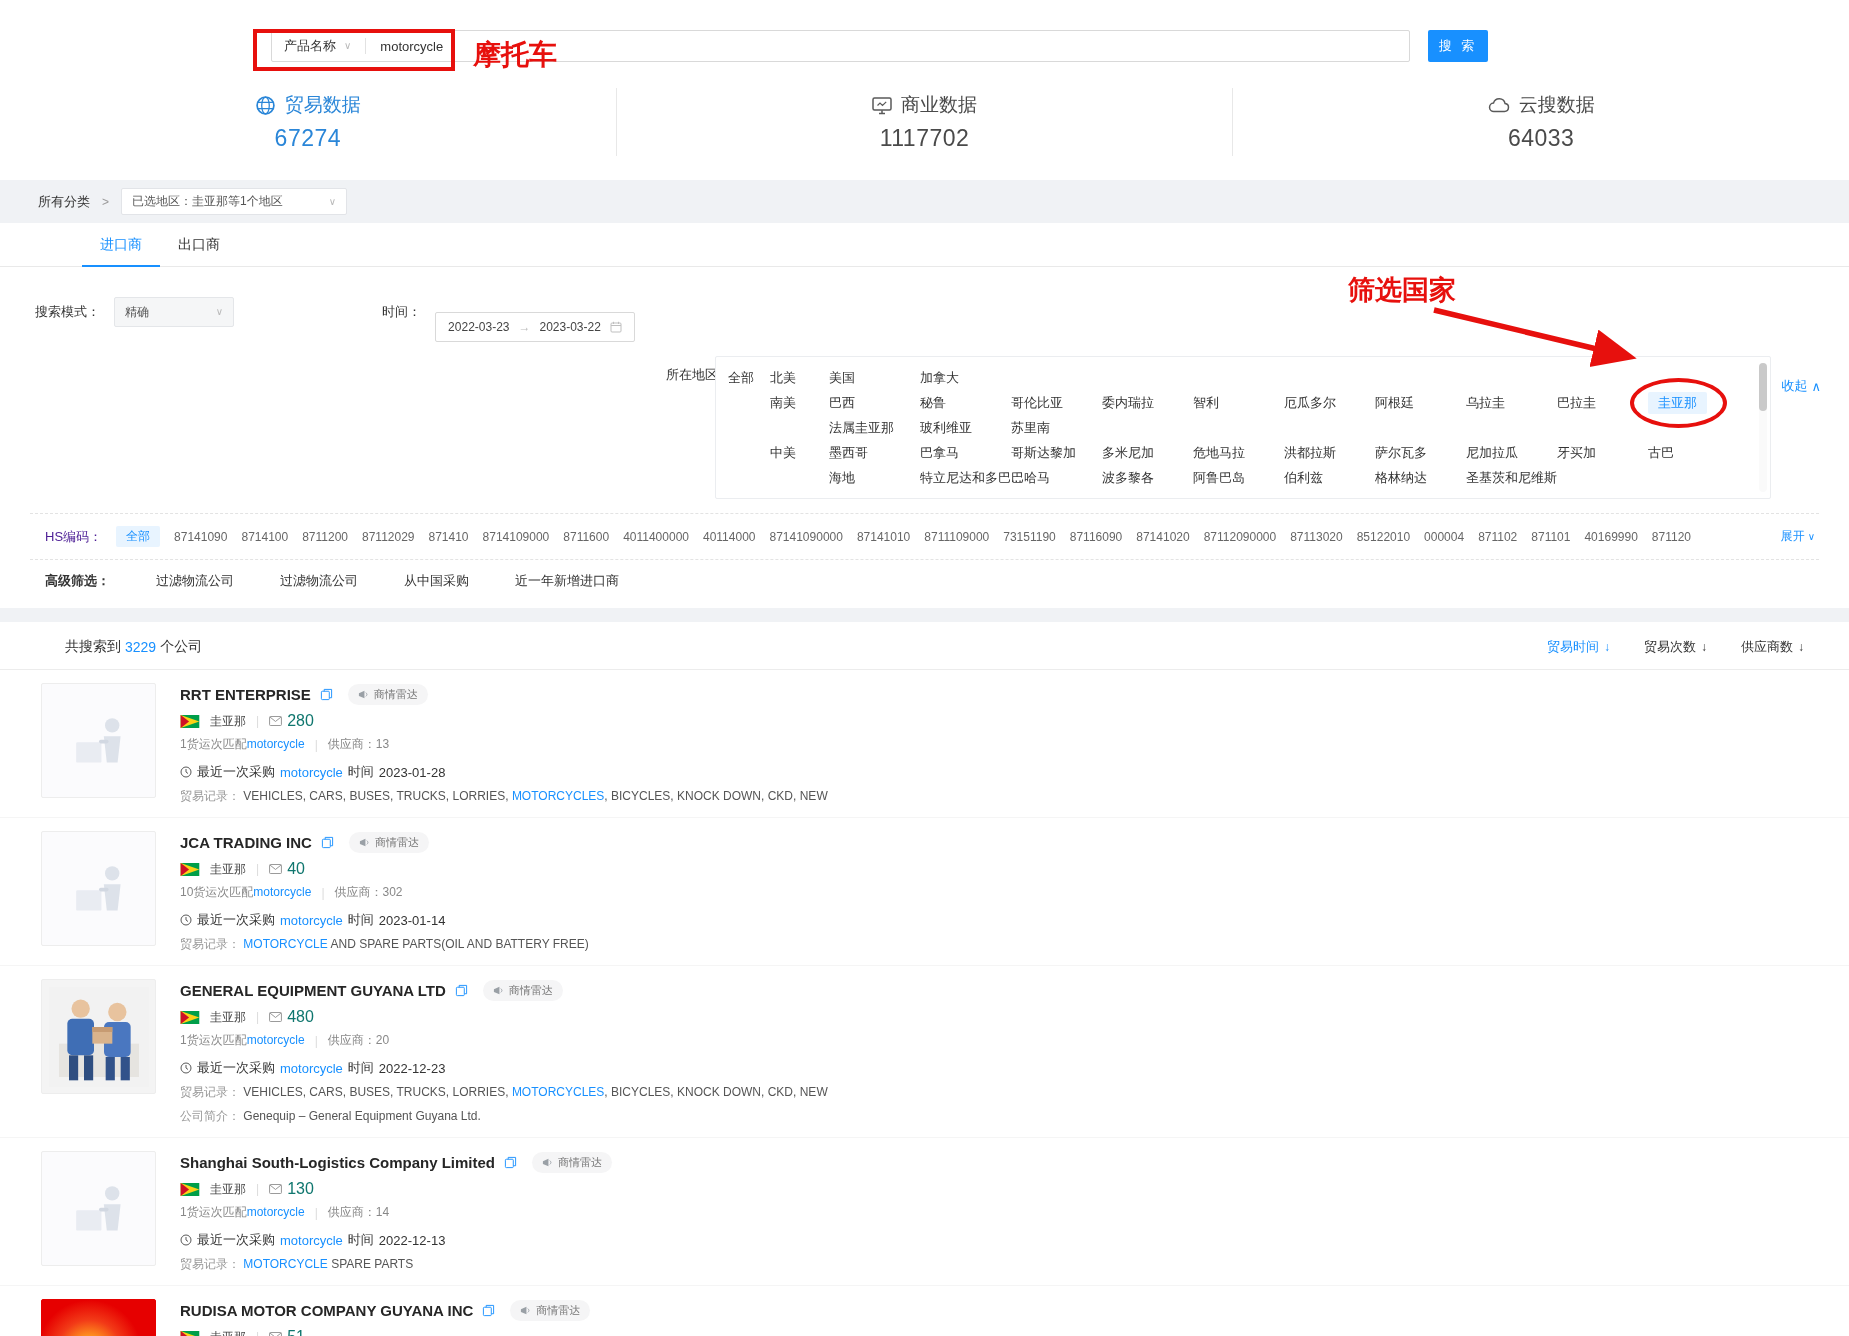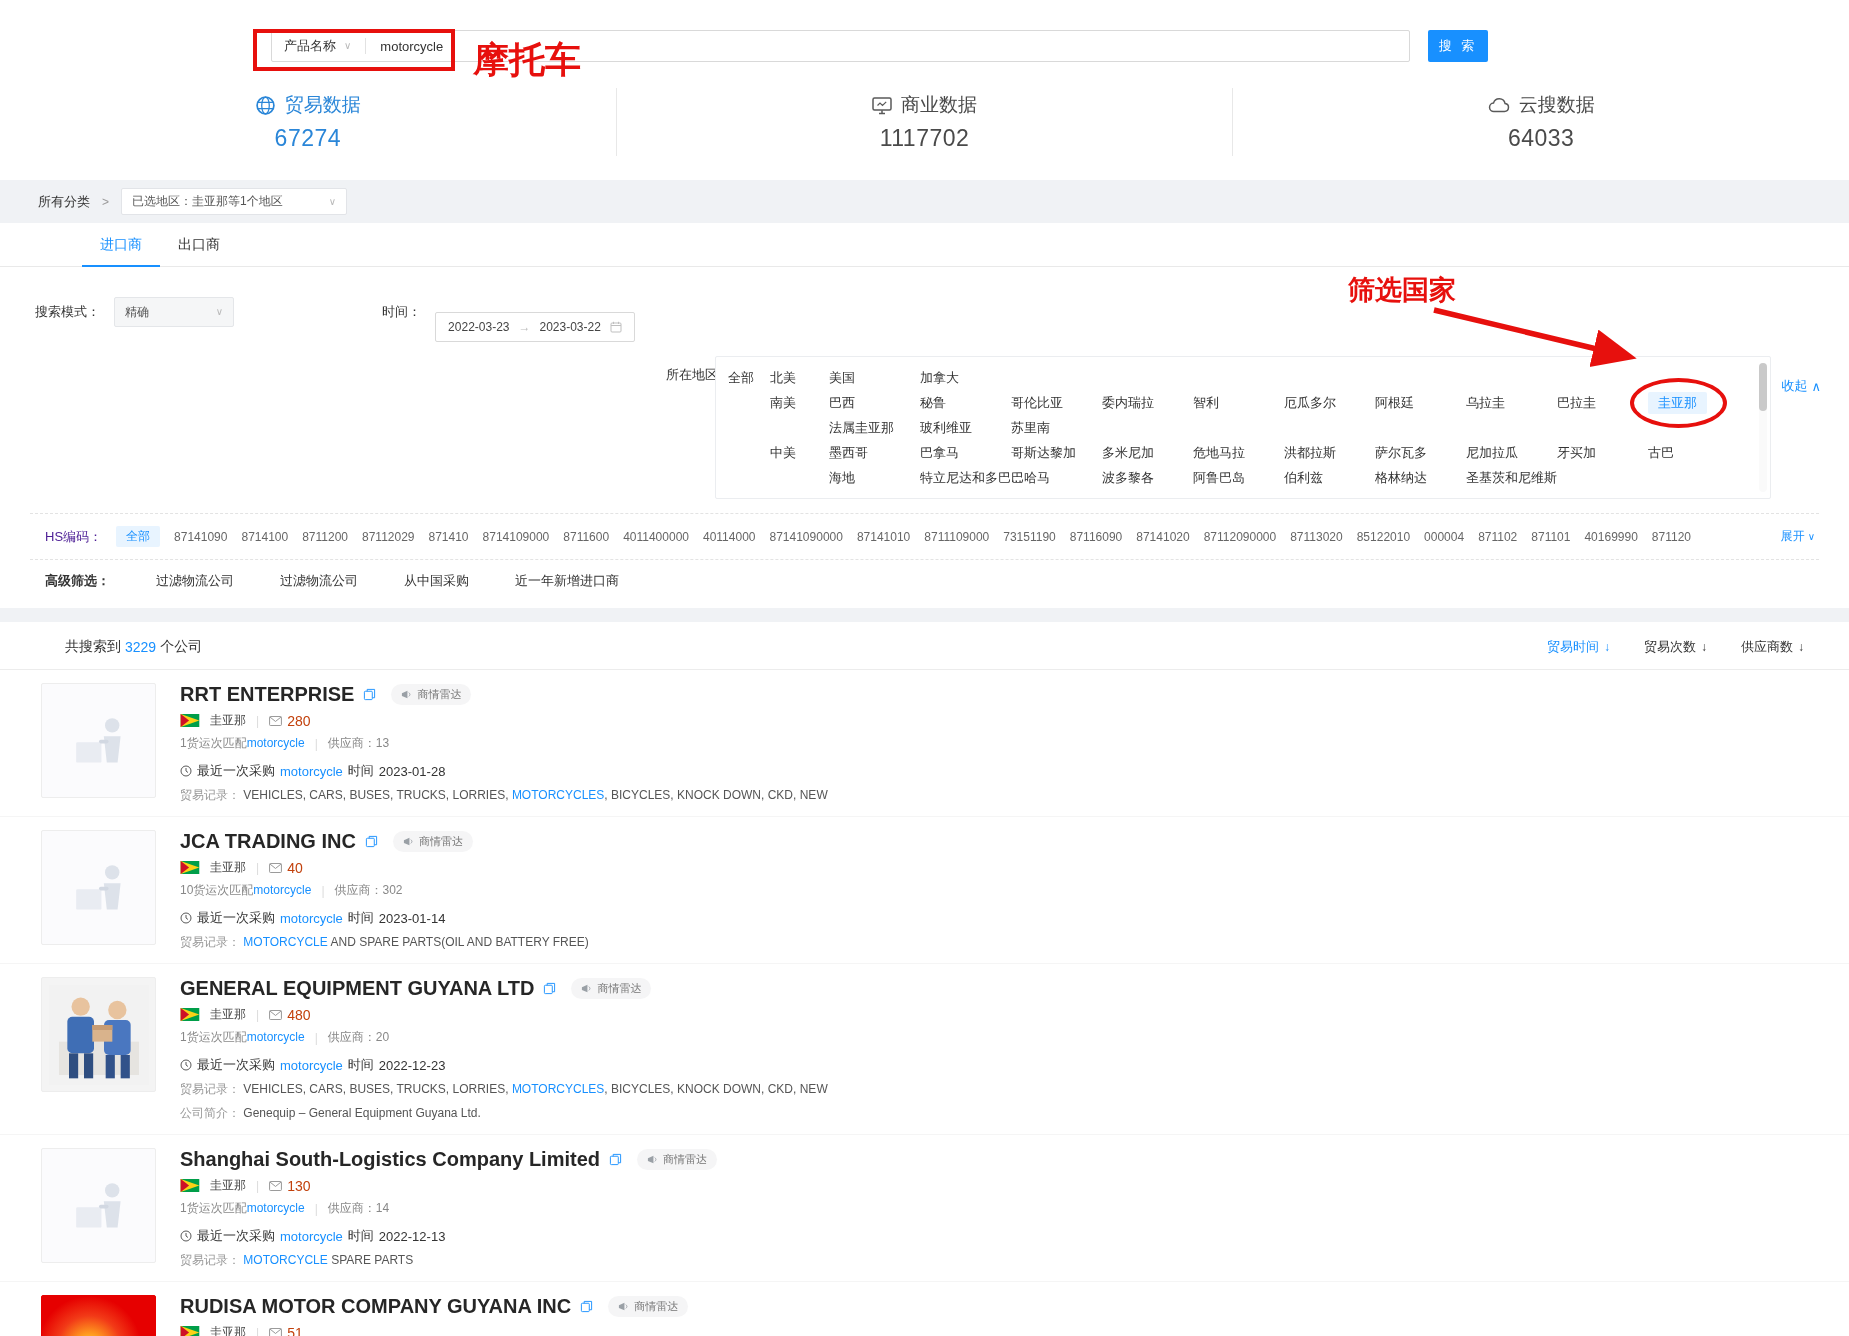--- a/index.html
+++ b/index.html
@@ -90,37 +90,37 @@
 
   .card { display:flex; padding:13px 40px 12px 41px; }
   .card + .card { border-top:1px solid #f5f5f5; }
   .thumb { width:115px; height:115px; flex:none; border:1px solid #ededed; border-radius:2px;
     background:#fbfbfd; display:flex; align-items:center; justify-content:center; overflow:hidden; }
   .thumb-photo { background:#f4f4f4; }
   .thumb-red { background:#e60000; border-color:#e60000;
     background-image:radial-gradient(circle at 42% 46%, #ffe13a 0%, #ff9a1f 16%, #f23a17 36%, rgba(230,0,0,0) 58%); }
   .card-body { margin-left:24px; flex:1; min-width:0; padding-top:1px; }
   .title-row { display:flex; align-items:center; gap:9px; height:20px; }
-  .company-name { font-size:20px; font-weight:700; color:#262626; cursor:pointer; }
+  .company-name { font-size:15px; font-weight:700; color:#262626; cursor:pointer; }
   .copy-icon { cursor:pointer; }
   .badge { display:flex; align-items:center; gap:5px; background:#f5f5f6; border-radius:11px;
     padding:3px 10px; font-size:11px; color:#777; margin-left:6px; cursor:pointer; }
   .meta-row { display:flex; align-items:center; gap:10px; margin-top:8px; font-size:12px; color:#444; }
   .v-sep { color:#dcdcdc; }
-  .mail-wrap { display:flex; align-items:center; gap:5px; color:#c2410c; font-size:14px; }
+  .mail-wrap { display:flex; align-items:center; gap:5px; color:#0f766e; font-size:16px; }
   .match-row { margin-top:6px; font-size:12px; color:#888; display:flex; align-items:center; gap:10px; }
   .link-blue { color:#1890ff; }
   .purchase-row { margin-top:10px; font-size:13px; color:#333; display:flex; align-items:center; gap:5px; }
   .records-row, .profile-row { margin-top:7px; font-size:12px; color:#555; }
   .row-label { color:#999; }
 
   
   .anno { position:absolute; z-index:60; pointer-events:none; }
   .anno-search-box { left:253px; top:29px; width:202px; height:42px; border:4px solid #e7100d; }
-  .anno-moto { left:473px; top:36px; font-size:36px; font-weight:700; color:#e7100d; }
+  .anno-moto { left:473px; top:36px; font-size:28px; font-weight:700; color:#e7100d; }
   .anno-filter-country { left:1350px; top:505px; font-size:27px; font-weight:700; color:#e7100d; }
   .anno-arrow { left:1420px; top:535px; }
 </style>
 </head>
 <body>
 
 <div class="top-header">
   <div class="search-row">
     <div class="search-box">
       <div class="search-field">

